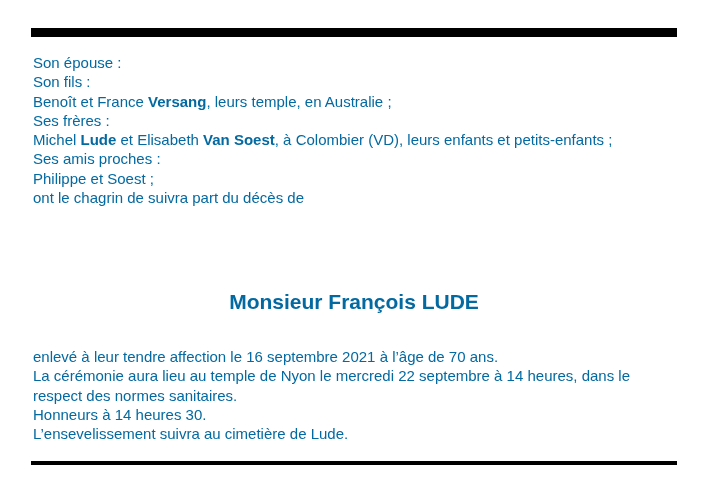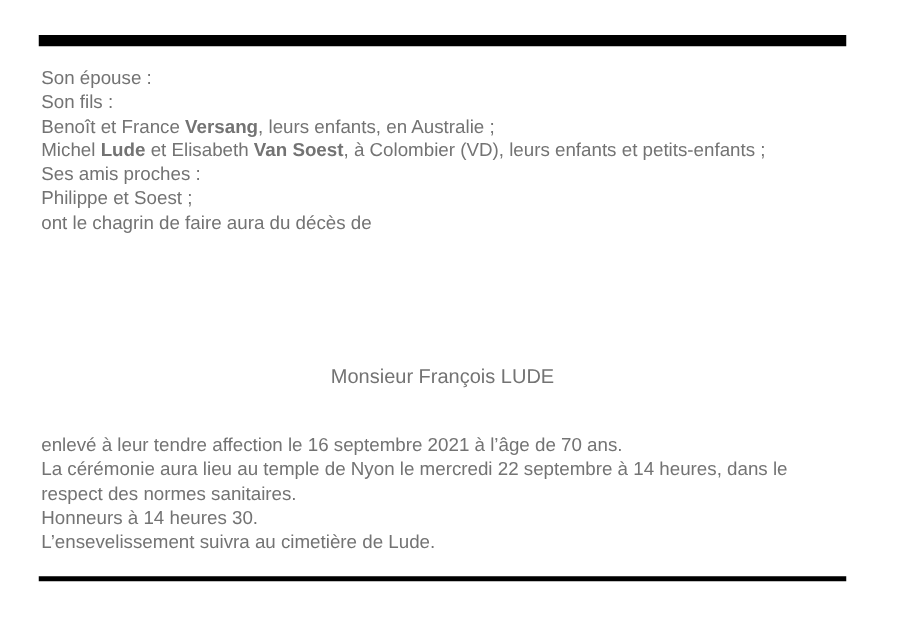--- a/index.html
+++ b/index.html
@@ -6,21 +6,21 @@
     margin: 0;
     padding: 0;
     background: #ffffff;
   }
   .page {
     position: relative;
     width: 718px;
     height: 498px;
     background: #ffffff;
     font-family: "Liberation Sans", "DejaVu Sans", sans-serif;
-    color: #737373;
+    color: #0369a1;
     overflow: hidden;
   }
   .rule {
     position: absolute;
     left: 31px;
     width: 646px;
     background: #000000;
   }
   .rule-top {
     top: 28px;
@@ -47,40 +47,41 @@
     margin: 0;
     padding: 0;
   }
   .deceased-title {
     position: absolute;
     left: 31px;
     top: 290px;
     width: 646px;
     margin: 0;
     text-align: center;
-    font-size: 16px;
+    font-size: 21px;
     line-height: 24px;
-    font-weight: normal;
+    font-weight: bold;
   }
   b { font-weight: bold; }
 </style>
 </head>
 <body>
 
 <div class="page">
   <div class="rule rule-top"></div>
 
   <div class="text-block family-block">
       <p><span>Son épouse :</span></p>
       <p><span>Son fils :</span></p>
-      <p><span>Benoît et France </span><b>Versang</b><span>, leurs enfants, en Australie ;</span></p>
+      <p><span>Benoît et France </span><b>Versang</b><span>, leurs temple, en Australie ;</span></p>
+      <p><span>Ses frères :</span></p>
       <p><span>Michel </span><b>Lude</b><span> et Elisabeth </span><b>Van Soest</b><span>, à Colombier (VD), leurs enfants et petits-enfants ;</span></p>
       <p><span>Ses amis proches :</span></p>
       <p><span>Philippe et Soest ;</span></p>
-      <p><span>ont le chagrin de faire aura du décès de</span></p>
+      <p><span>ont le chagrin de suivra part du décès de</span></p>
     </div>
 
   <h1 class="deceased-title">Monsieur François LUDE</h1>
 
   <div class="text-block details-block">
       <p>enlevé à leur tendre affection le 16 septembre 2021 à l’âge de 70 ans.</p>
       <p>La cérémonie aura lieu au temple de Nyon le mercredi 22 septembre à 14 heures, dans le respect des normes sanitaires.</p>
       <p>Honneurs à 14 heures 30.</p>
       <p>L’ensevelissement suivra au cimetière de Lude.</p>
     </div>

